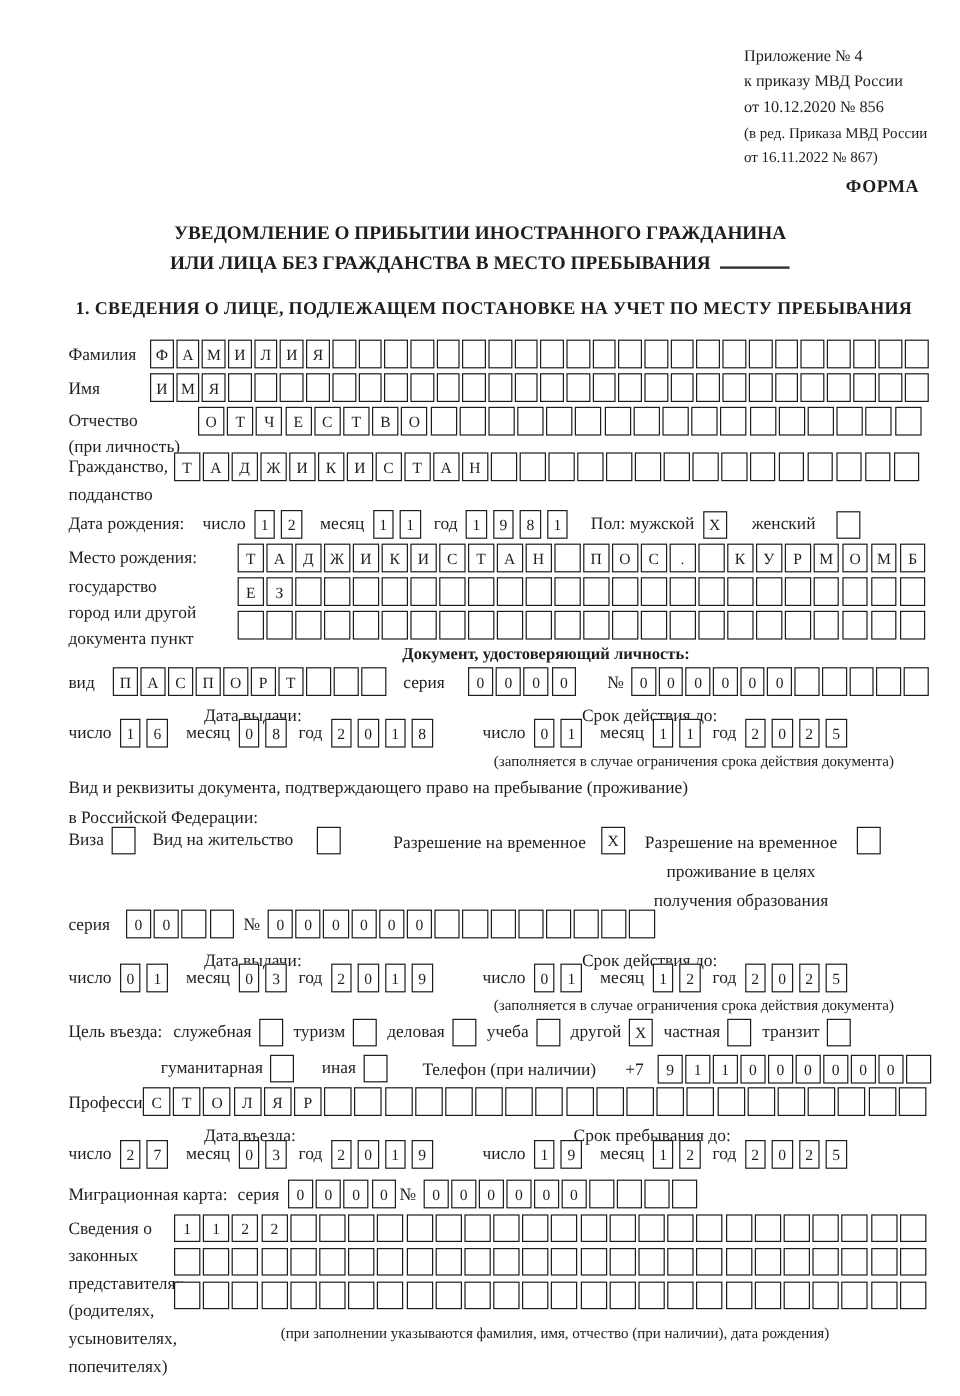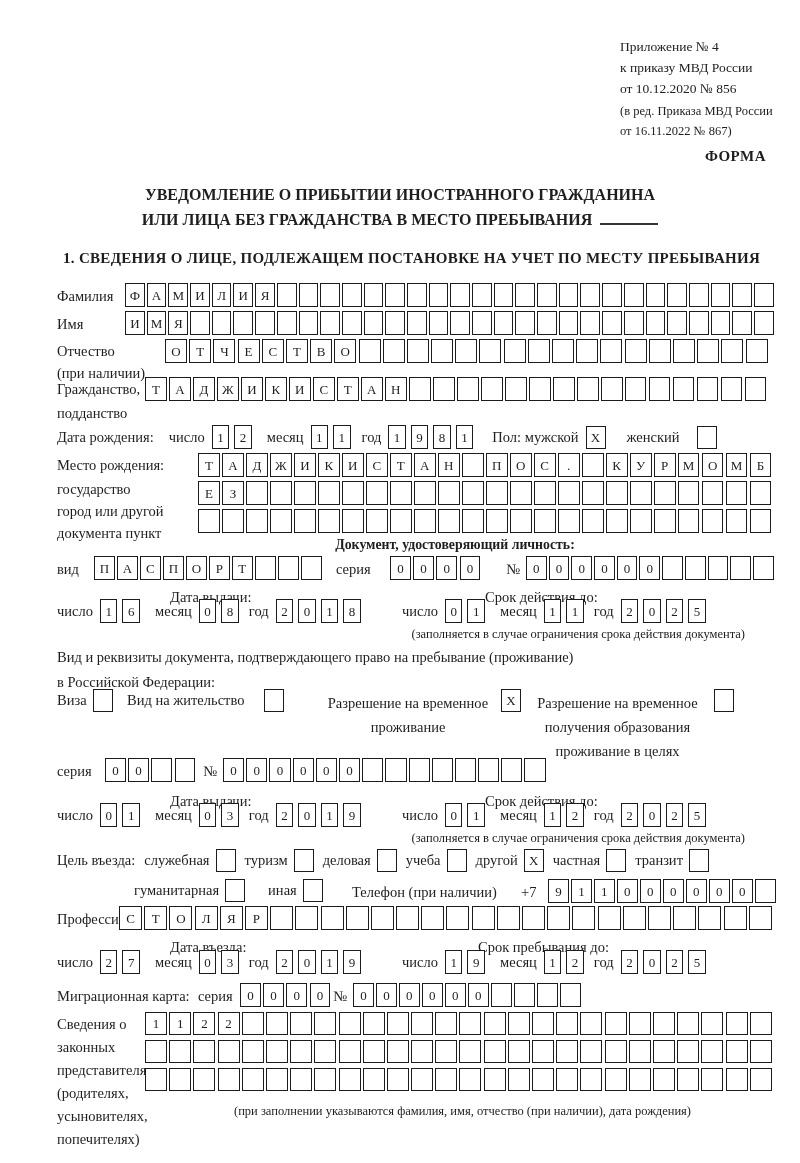--- a/index.html
+++ b/index.html
@@ -128,21 +128,21 @@
       <span class="cell"></span>
       <span class="cell"></span>
       <span class="cell"></span>
       <span class="cell"></span>
       <span class="cell"></span>
       <span class="cell"></span>
       <span class="cell"></span>
     </div>
 
   <div class="abs lbl" style="left:57px;top:342px;">Отчество</div>
-  <div class="abs lbl" style="left:57px;top:364px;">(при наличии)</div>
+  <div class="abs lbl" style="left:57px;top:364px;">(при личность)</div>
   <div class="abs cells c25" style="left:165px;top:339px;">
       <span class="cell">О</span>
       <span class="cell">Т</span>
       <span class="cell">Ч</span>
       <span class="cell">Е</span>
       <span class="cell">С</span>
       <span class="cell">Т</span>
       <span class="cell">В</span>
       <span class="cell">О</span>
       <span class="cell"></span>
@@ -396,29 +396,28 @@
       </span>
   </div>
   <div class="abs opt" style="left:127px;top:689px;text-align:center;">
     <span class="lbl" style="margin-right:14px;">Вид на жительство</span>
     <span class="cells cb">
         <span class="cell"></span>
       </span>
   </div>
   <div class="abs lbl center" style="left:323px;top:691px;width:170px;line-height:24px;">
     <div>Разрешение на временное</div>
-    <div>проживание</div>
   </div>
   <div class="abs cells cb" style="left:501px;top:689px;">
       <span class="cell">X</span>
     </div>
   <div class="abs lbl center" style="left:530px;top:691px;width:175px;line-height:24px;">
     <div>Разрешение на временное</div>
+    <div>проживание в целях</div>
     <div>получения образования</div>
-    <div>проживание в целях</div>
   </div>
   <div class="abs cells cb" style="left:714px;top:689px;">
       <span class="cell"></span>
     </div>
 
   <div class="abs lbl" style="left:57px;top:762px;">серия</div>
   <div class="abs cells cser4" style="left:105px;top:758px;">
       <span class="cell">0</span>
       <span class="cell">0</span>
       <span class="cell"></span>

